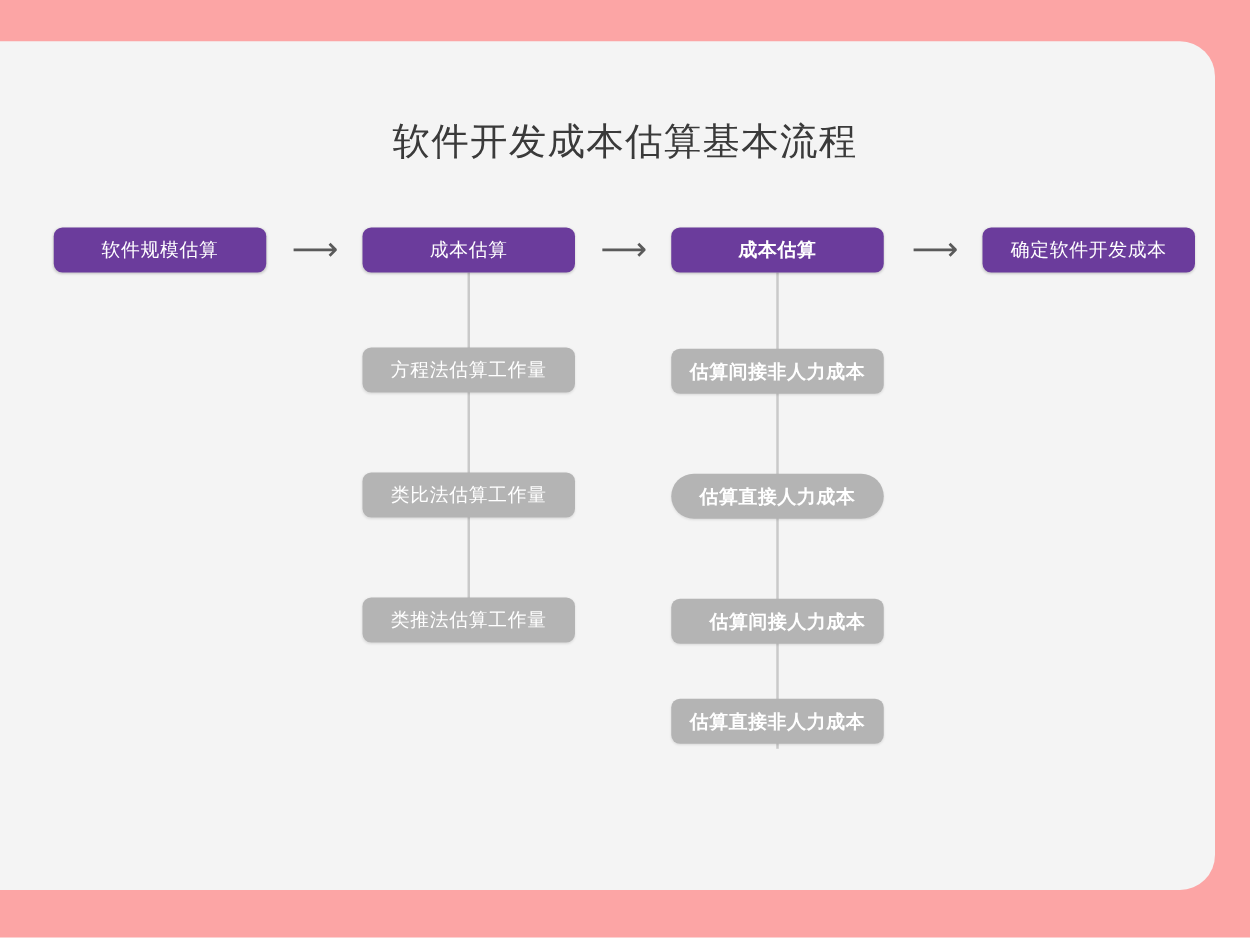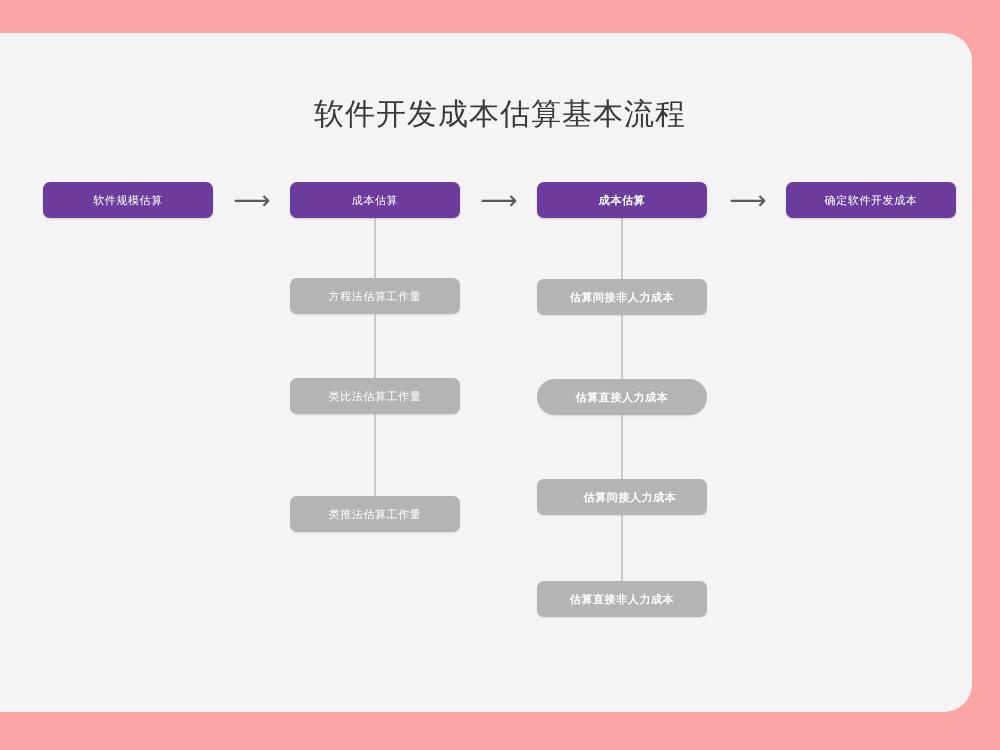--- a/index.html
+++ b/index.html
@@ -56,21 +56,21 @@
 
   
   .node {
     position: absolute;
     width: 170px;
     height: 36px;
     border-radius: 7px;
     display: flex;
     align-items: center;
     justify-content: center;
-    font-size: 11px;
+    font-size: 15px;
     color: #ffffff;
     letter-spacing: 0.6px;
     white-space: nowrap;
     box-sizing: border-box;
   }
   .node.primary {
     background: #6b3c9c;
     box-shadow: 0 1px 2px rgba(0,0,0,0.18);
   }
   .node.secondary {
@@ -141,34 +141,34 @@
     <div class="arrow" style="left:717px;">⟶</div>
 
     <div class="node secondary col2" style="top:378px;">
       <span>类比法估算工作量</span>
     </div>
 
     <div class="node secondary col2" style="top:278px;">
       <span>方程法估算工作量</span>
     </div>
 
-    <div class="node secondary col2" style="top:496px;">
+    <div class="node secondary col2" style="top:478px;">
       <span>类推法估算工作量</span>
     </div>
 
     <div class="node secondary col3" style="top:279px;text-align:right;">
       <span>估算间接非人力成本</span>
     </div>
 
     <div class="node secondary col3" style="top:379px;border-radius:18px;">
       <span>估算直接人力成本</span>
     </div>
 
     <div class="node secondary col3" style="top:479px;padding-left:16px;">
       <span>估算间接人力成本</span>
     </div>
 
-    <div class="node secondary col3" style="top:581px;">
+    <div class="node secondary col3" style="top:559px;">
       <span>估算直接非人力成本</span>
     </div>
 
   </div>
 </div>
 
 </body></html>

